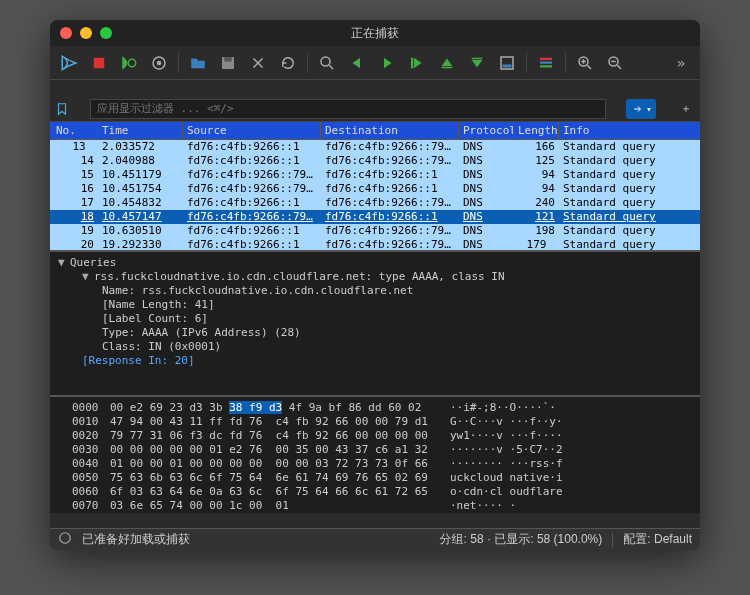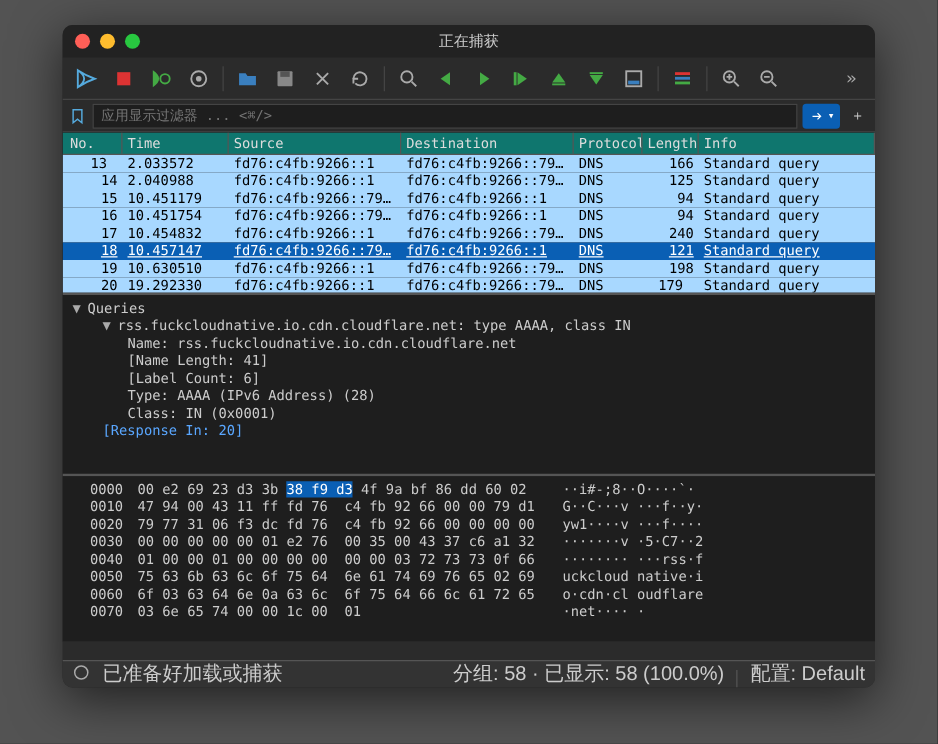--- a/index.html
+++ b/index.html
@@ -67,23 +67,24 @@
   cursor: pointer;
 }
 .tbtn svg { width: 18px; height: 18px; }
 .tsep { width: 1px; height: 20px; background: #444; margin: 0 2px; }
 .tspace { flex: 1; }
 .filterbar {
   height: 26px;
   display: flex;
   align-items: center;
   padding: 0 4px;
-  gap: 4px;
+  gap: 20px;
   background: #2b2b2b;
   border-bottom: 1px solid #444;
+  margin-top: 16px;
 }
 .bookmark-icon {
   width: 16px; height: 16px;
   display: flex; align-items: center; justify-content: center;
 }
 .filter-input {
   flex: 1;
   height: 20px;
   background: #1e1e1e;
   border: 1px solid #444;
@@ -111,21 +112,21 @@
 }
 .packet-list {
   height: 130px;
   overflow: hidden;
   background: #1e1e1e;
   border-bottom: 2px solid #555;
 }
 .plist-header {
   height: 18px;
   display: flex;
-  background: #0f766e;
+  background: #1d4ed8;
   border-bottom: 1px solid #555;
 }
 .plist-header > div {
   border-right: 1px solid #555;
   padding: 2px 4px;
   color: #ddd;
   font-size: 11px;
   overflow: hidden;
   white-space: nowrap;
 }
@@ -181,24 +182,24 @@
 .hexrow { display: flex; }
 .hexoff { width: 38px; color: #ccc; }
 .hexbytes { width: 340px; color: #ccc; white-space: pre; }
 .hexascii { flex: 1; color: #ccc; white-space: pre; }
 .hlblue { background: #0a5fb4; color: #fff; }
 .statusbar {
   height: 22px;
   background: #333;
   border-top: 1px solid #555;
   display: flex;
-  align-items: flex-end;
+  align-items: center;
   padding: 0 8px;
   gap: 10px;
-  font-size: 16px;
+  font-size: 12px;
   font-family: -apple-system, sans-serif;
   margin-top: 15px;
 }
 .statusbar .spacer { flex: 1; }
 .statusbar .sep { width: 1px; height: 14px; background: #555; }
 </style>
 </head>
 <body>
 
 <div class="window">

